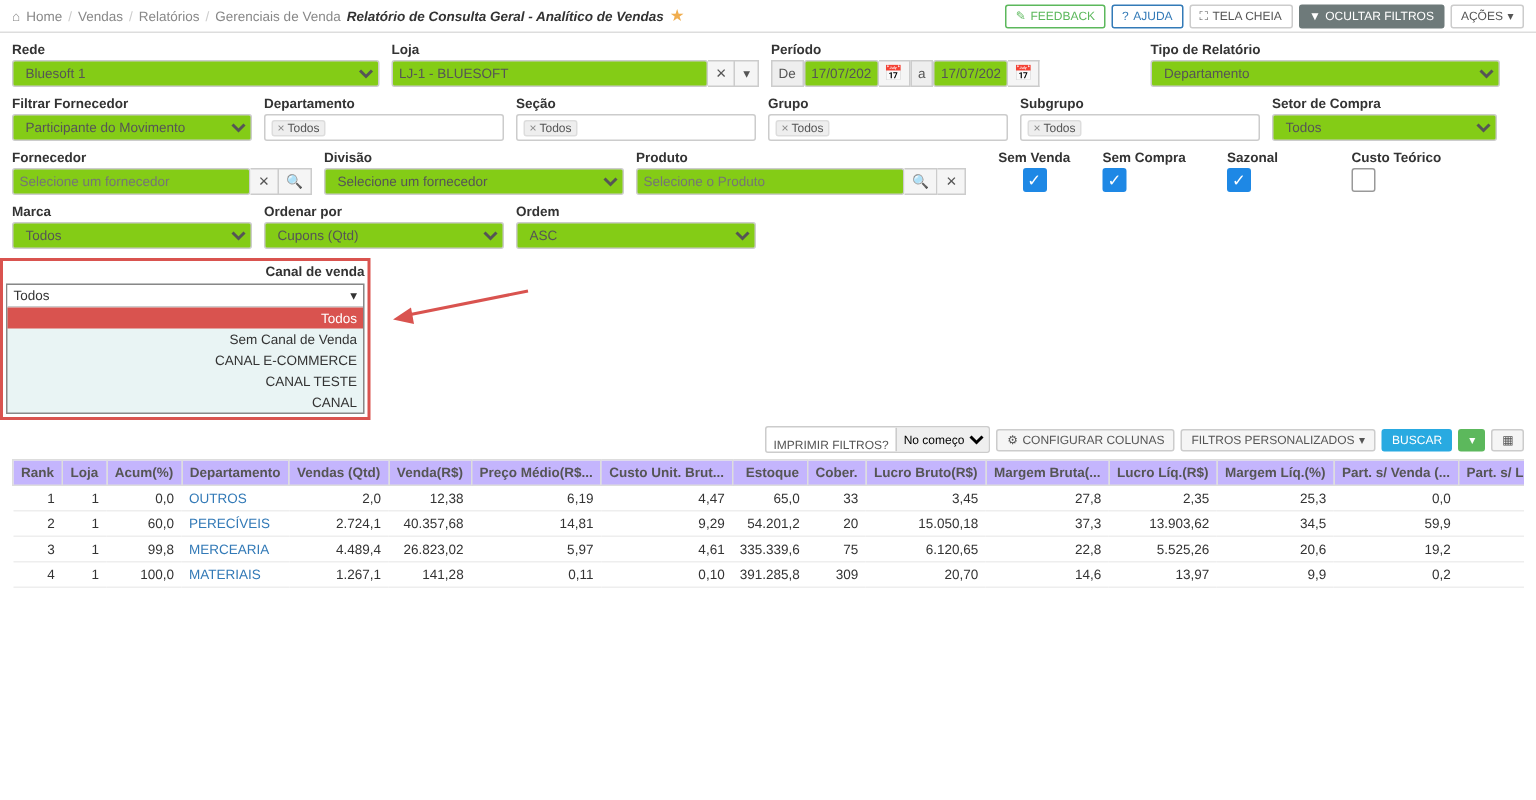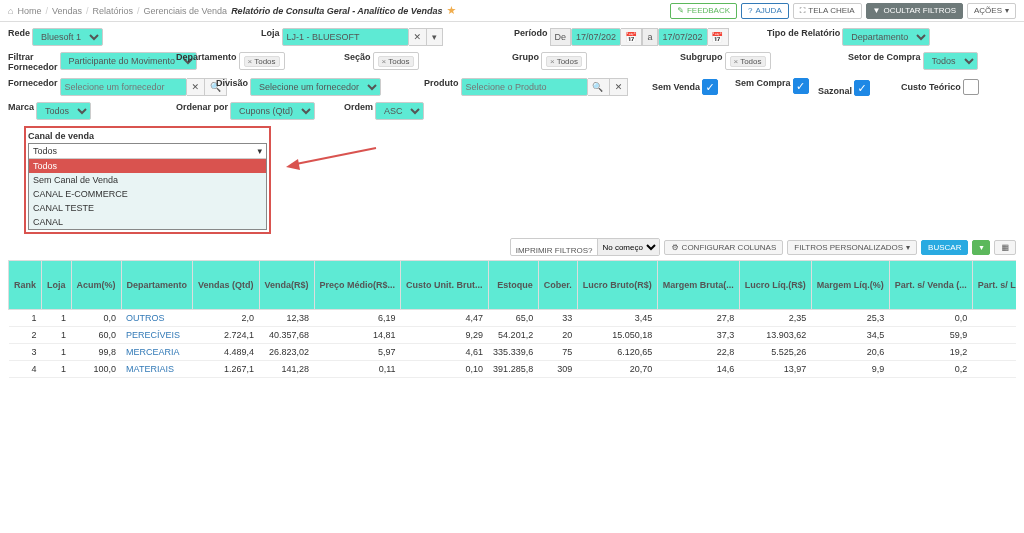--- a/index.html
+++ b/index.html
@@ -13,53 +13,53 @@
 .btn { display: inline-flex; align-items: center; gap: 3px; padding: 2px 6px; border: 1px solid #ccc; border-radius: 2px; font-size: 8px; background: #fff; cursor: pointer; color: #555; }
 .btn-green { color: #5cb85c; border-color: #5cb85c; }
 .btn-blue { color: #337ab7; border-color: #337ab7; }
 .btn-dark { background: #6e7a7a; color: #fff; border-color: #6e7a7a; }
 .btn-primary { background: #29aae1; color: #fff; border-color: #29aae1; }
 .btn-success { background: #5cb85c; color: #fff; border-color: #5cb85c; }
 .btn-light { background: #f5f5f5; }
 
 .filters { padding: 6px 8px; display: flex; flex-direction: column; gap: 6px; }
 .filter-row { display: flex; gap: 8px; }
-.filter-group { display: flex; flex-direction: row; gap: 2px; }
+.filter-group { display: flex; flex-direction: column; gap: 2px; }
 .filter-group label { font-size: 9px; color: #333; font-weight: bold; }
-.filter-group select, .filter-group input[type="text"] { height: 18px; border: 1px solid #ccc; border-radius: 2px; font-size: 9px; padding: 1px 4px; color: #555; background: #5eead4; }
+.filter-group select, .filter-group input[type="text"] { height: 18px; border: 1px solid #ccc; border-radius: 2px; font-size: 9px; padding: 1px 4px; color: #555; background: #84cc16; }
 .tag-input { height: 18px; border: 1px solid #ccc; border-radius: 2px; padding: 1px 4px; display: flex; align-items: center; gap: 3px; background: #fff; }
 .tag { background: #eee; border: 1px solid #ddd; border-radius: 2px; padding: 0 3px; font-size: 8px; color: #555; display: inline-flex; align-items: center; gap: 2px; }
 .tag .x { color: #888; cursor: pointer; font-size: 8px; }
 .input-group { display: flex; }
 .input-group input { flex: 1; border-radius: 2px 0 0 2px; }
 .input-group .addon { border: 1px solid #ccc; border-left: none; padding: 0 5px; display: flex; align-items: center; background: #f5f5f5; font-size: 9px; color: #555; }
 .date-group { display: flex; align-items: center; gap: 0; }
 .date-group .de { border: 1px solid #ccc; padding: 2px 4px; height: 18px; display: flex; align-items: center; background: #eee; font-size: 9px; color: #555; }
 .date-group input { width: 50px; border-radius: 0; }
 .date-group .cal { border: 1px solid #ccc; border-left: none; padding: 2px 4px; height: 18px; display: flex; align-items: center; background: #f5f5f5; font-size: 10px; }
 .checkbox-wrap { display: flex; justify-content: center; }
 .chk { width: 16px; height: 16px; border: 1px solid #999; border-radius: 2px; display: flex; align-items: center; justify-content: center; }
 .chk.checked { background: #1e88e5; border-color: #1e88e5; color: #fff; font-size: 11px; }
 
-.canal-box { border: 2px solid #d9534f; padding: 2px; width: 247px; margin-left: 24px; position: relative; }
+.canal-box { border: 2px solid #d9534f; padding: 2px; width: 247px; margin-left: 0; position: relative; text-align: right; }
 .canal-box label { font-size: 9px; font-weight: bold; }
 .dropdown-open { border: 1px solid #888; background: #e9f4f4; margin-top: 2px; }
 .dropdown-open .sel { padding: 2px 4px; font-size: 9px; display: flex; justify-content: space-between; align-items: center; background: #fff; border-bottom: 1px solid #ccc; }
 .dropdown-open .opt { padding: 2px 4px; font-size: 9px; color: #333; cursor: pointer; }
 .dropdown-open .opt.hl { background: #d9534f; color: #fff; }
 .arrow-svg { position: absolute; left: 260px; top: 15px; }
 
 .toolbar-row { display: flex; justify-content: flex-end; gap: 4px; padding: 4px 8px; align-items: center; }
 .toolbar-row .combo { display: flex; align-items: flex-end; border: 1px solid #ccc; border-radius: 2px; overflow: hidden; height: 18px; }
 .toolbar-row .combo span { padding: 0 5px; font-size: 8px; color: #555; }
 .toolbar-row .combo select { height: 16px; border: none; font-size: 8px; border-left: 1px solid #ccc; }
 
 .table-wrap { margin: 0 8px; overflow-x: auto; }
 table { border-collapse: collapse; width: 100%; font-size: 9px; }
-th { background: #5eead4; border: 1px solid #ddd; padding: 19px 5px; text-align: left; color: #555; font-weight: bold; white-space: nowrap; }
+th { background: #c4b5fd; border: 1px solid #ddd; padding: 3px 5px; text-align: left; color: #555; font-weight: bold; white-space: nowrap; }
 td { border-bottom: 1px solid #eee; padding: 3px 5px; white-space: nowrap; }
 td.num, th.num { text-align: right; }
 td.link { color: #337ab7; cursor: pointer; }
 .spacer-row td { height: 180px; border: none; }
 </style>
 </head>
 <body>
 
 <div class="breadcrumb">
   <div class="breadcrumb-left">
@@ -188,27 +188,27 @@
       <div class="checkbox-wrap">
           <div class="chk checked">✓</div>
         </div>
     </div>
     <div class="filter-group" style="width:75px;align-items:flex-start">
       <label>Sem Compra</label>
       <div class="checkbox-wrap">
           <div class="chk checked">✓</div>
         </div>
     </div>
-    <div class="filter-group" style="width:75px;align-items:flex-end">
+    <div class="filter-group" style="width:75px;align-items:flex-start">
       <label>Sazonal</label>
       <div class="checkbox-wrap">
           <div class="chk checked">✓</div>
         </div>
     </div>
-    <div class="filter-group" style="width:90px;align-items:center">
+    <div class="filter-group" style="width:90px;align-items:flex-start">
       <label>Custo Teórico</label>
       <div class="checkbox-wrap">
           <div class="chk"></div>
         </div>
     </div>
   </div>
 
   <div class="filter-row">
     <div class="filter-group" style="width:160px">
       <label>Marca</label>

